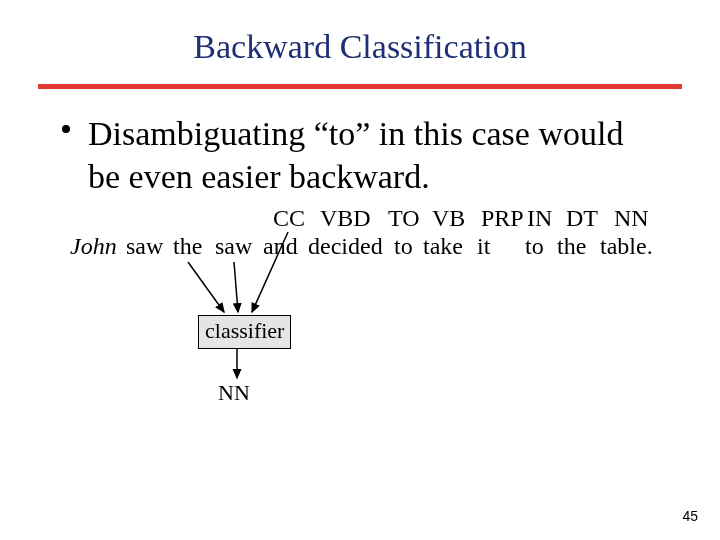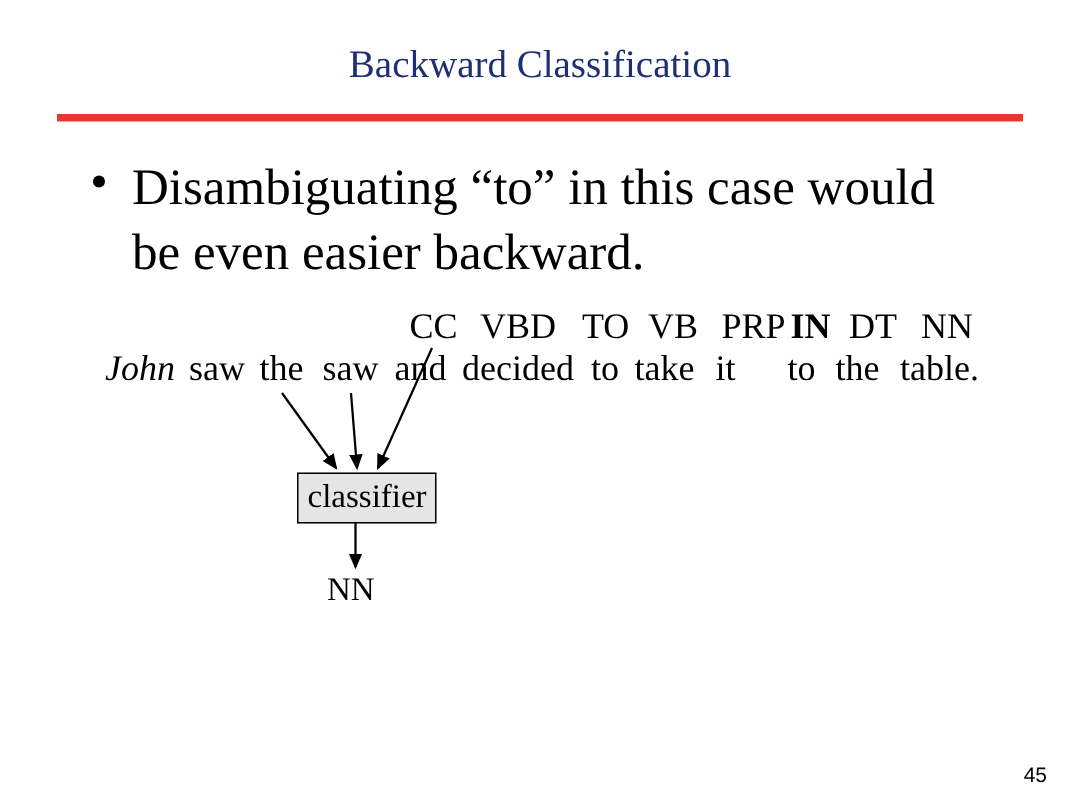--- a/index.html
+++ b/index.html
@@ -10,21 +10,21 @@
     background: #fff;
     font-family: "Times New Roman", Times, serif;
     color: #000;
   }
   .slide {
     position: relative;
     width: 720px;
     height: 540px;
   }
   .title {
-    font-size: 26px;
+    font-size: 34px;
     color: #1f2f75;
     text-align: center;
     padding-top: 28px;
   }
   .rule {
     height: 5px;
     background: #e43a2f;
     margin: 18px 38px 0 38px;
   }
   .bullet-row {
@@ -85,21 +85,21 @@
   <div class="bullet-row">
     <div class="bullet-dot"></div>
     <div class="bullet-text">Disambiguating “to” in this case would be even easier backward.</div>
   </div>
 
   <span class="abs tag" style="left:273px; top:205px;">CC</span>
   <span class="abs tag" style="left:320px; top:205px;">VBD</span>
   <span class="abs tag" style="left:388px; top:205px;">TO</span>
   <span class="abs tag" style="left:432px; top:205px;">VB</span>
   <span class="abs tag" style="left:481px; top:205px;">PRP</span>
-  <span class="abs tag" style="left:527px; top:205px;font-weight:bold;">IN</span>
+  <span class="abs tag" style="left:527px; top:205px;">IN</span>
   <span class="abs tag" style="left:566px; top:205px;">DT</span>
   <span class="abs tag" style="left:614px; top:205px;">NN</span>
 
   <span class="abs word" style="left:70px;  top:233px;font-style:italic;">John</span>
   <span class="abs word" style="left:126px; top:233px;">saw</span>
   <span class="abs word" style="left:173px; top:233px;">the</span>
   <span class="abs word" style="left:215px; top:233px;">saw</span>
   <span class="abs word" style="left:263px; top:233px;">and</span>
   <span class="abs word" style="left:308px; top:233px;">decided</span>
   <span class="abs word" style="left:394px; top:233px;">to</span>

